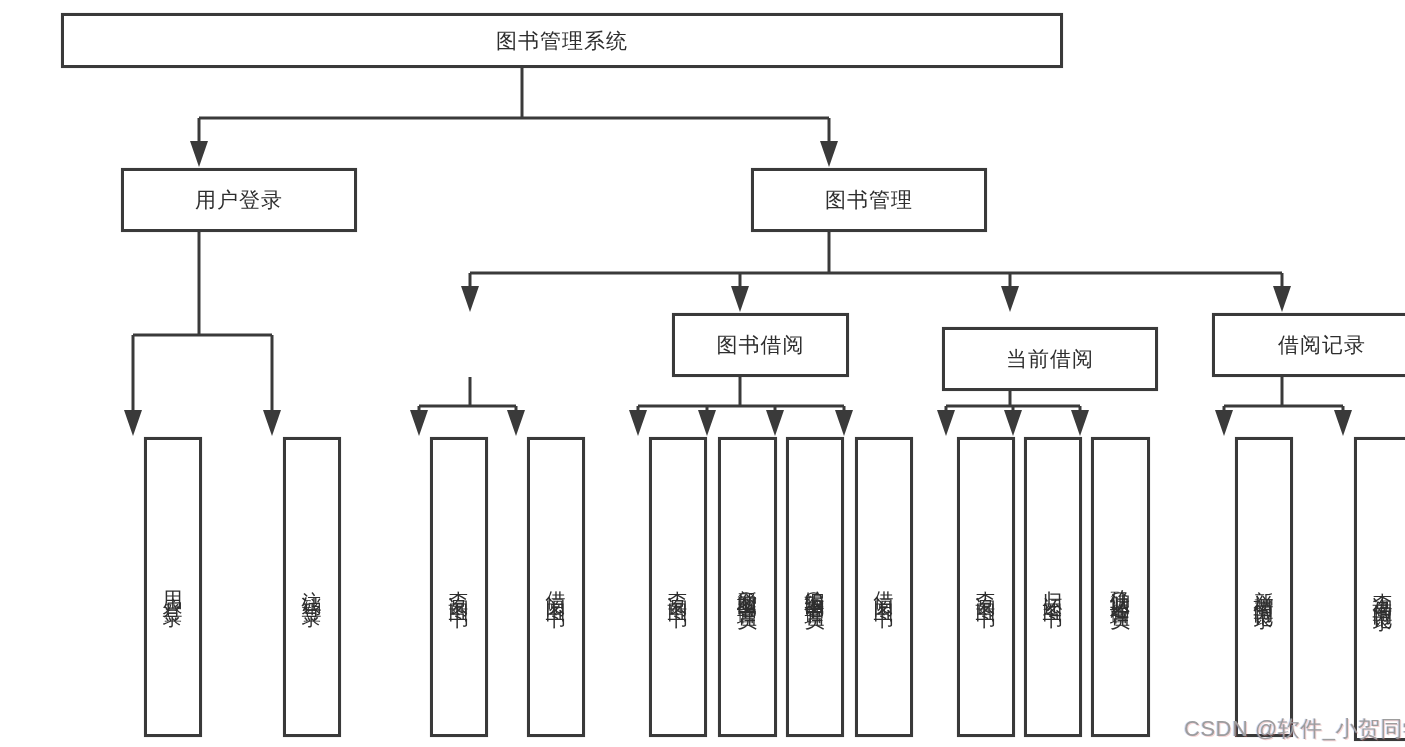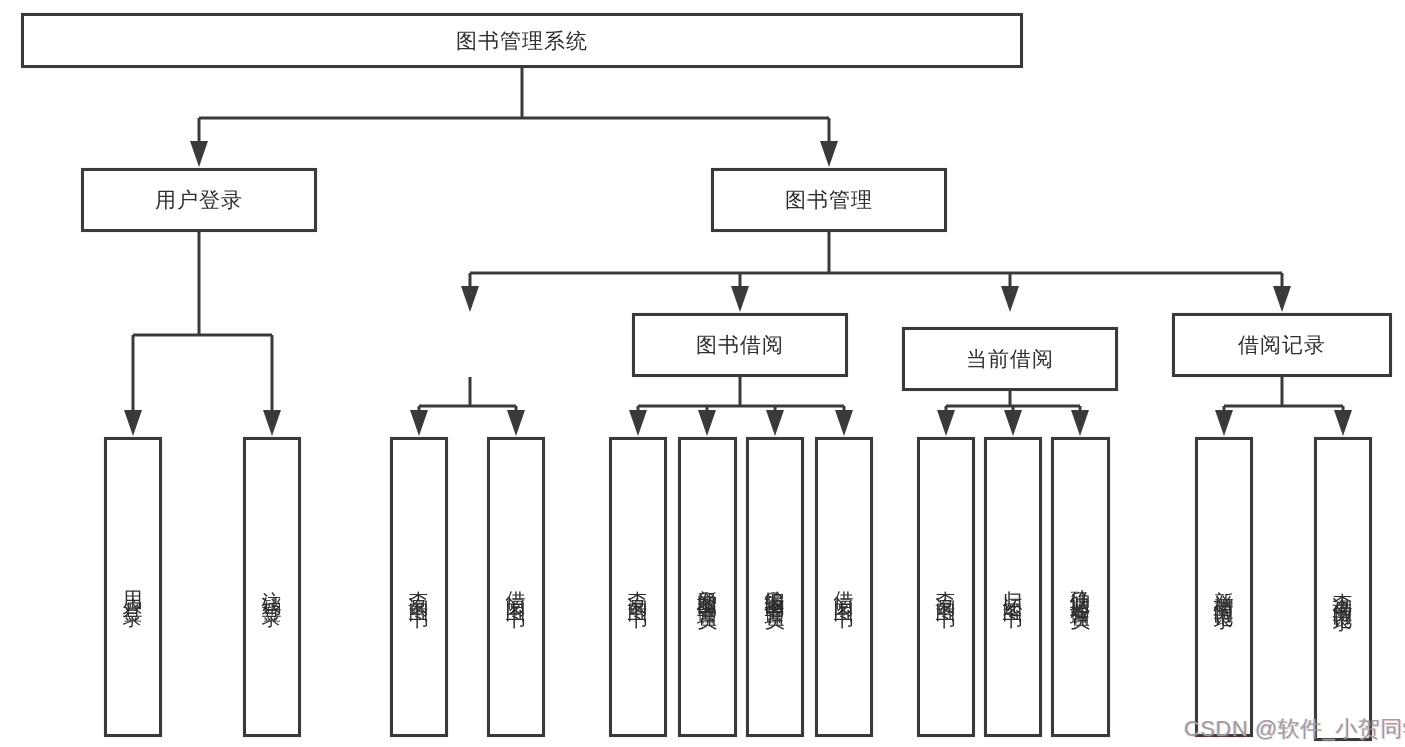--- a/index.html
+++ b/index.html
@@ -13,20 +13,21 @@
   #connectors{position:absolute;left:0;top:0;z-index:0;}
   .node{
     position:absolute;
     box-sizing:border-box;
     background:#ffffff;
     border:3px solid #3a3a3a;
     color:#2e2e2e;
     display:flex;align-items:center;justify-content:center;
     z-index:1;
     box-shadow:0 0 1px rgba(0,0,0,.25);
+    margin-left:40px;
   }
   .h-node{
     font-size:21px;
     letter-spacing:1px;
     white-space:nowrap;
   }
   .v-node{
     writing-mode:vertical-rl;
     text-orientation:mixed;
     font-size:20px;
@@ -121,21 +122,21 @@
       <polygon points="1215,410 1233,410 1224,436"></polygon>
       <polygon points="1334,410 1352,410 1343,436"></polygon>
     </g>
   </svg>
 
   <div class="node h-node" style="left:21px;top:13px;width:1002px;height:55px;">图书管理系统</div>
 
   <div class="node h-node" style="left:81px;top:168px;width:236px;height:64px;">用户登录</div>
   <div class="node h-node" style="left:711px;top:168px;width:236px;height:64px;">图书管理</div>
 
-  <div class="node h-node" style="left:632px;top:313px;width:216px;height:64px;">图书借阅</div>
+  <div class="node h-node" style="left:632px;top:313px;width:177px;height:64px;">图书借阅</div>
   <div class="node h-node" style="left:902px;top:327px;width:216px;height:64px;">当前借阅</div>
   <div class="node h-node" style="left:1172px;top:313px;width:220px;height:64px;">借阅记录</div>
 
   <div class="node v-node" style="left:104px;top:437px;width:58px;height:300px;">用户登录</div>
   <div class="node v-node" style="left:243px;top:437px;width:58px;height:300px;">注销登录</div>
 
   <div class="node v-node" style="left:390px;top:437px;width:58px;height:300px;">查询图书</div>
   <div class="node v-node" style="left:487px;top:437px;width:58px;height:300px;">借阅图书</div>
 
   <div class="node v-node" style="left:609px;top:437px;width:58px;height:300px;">查询图书</div>

